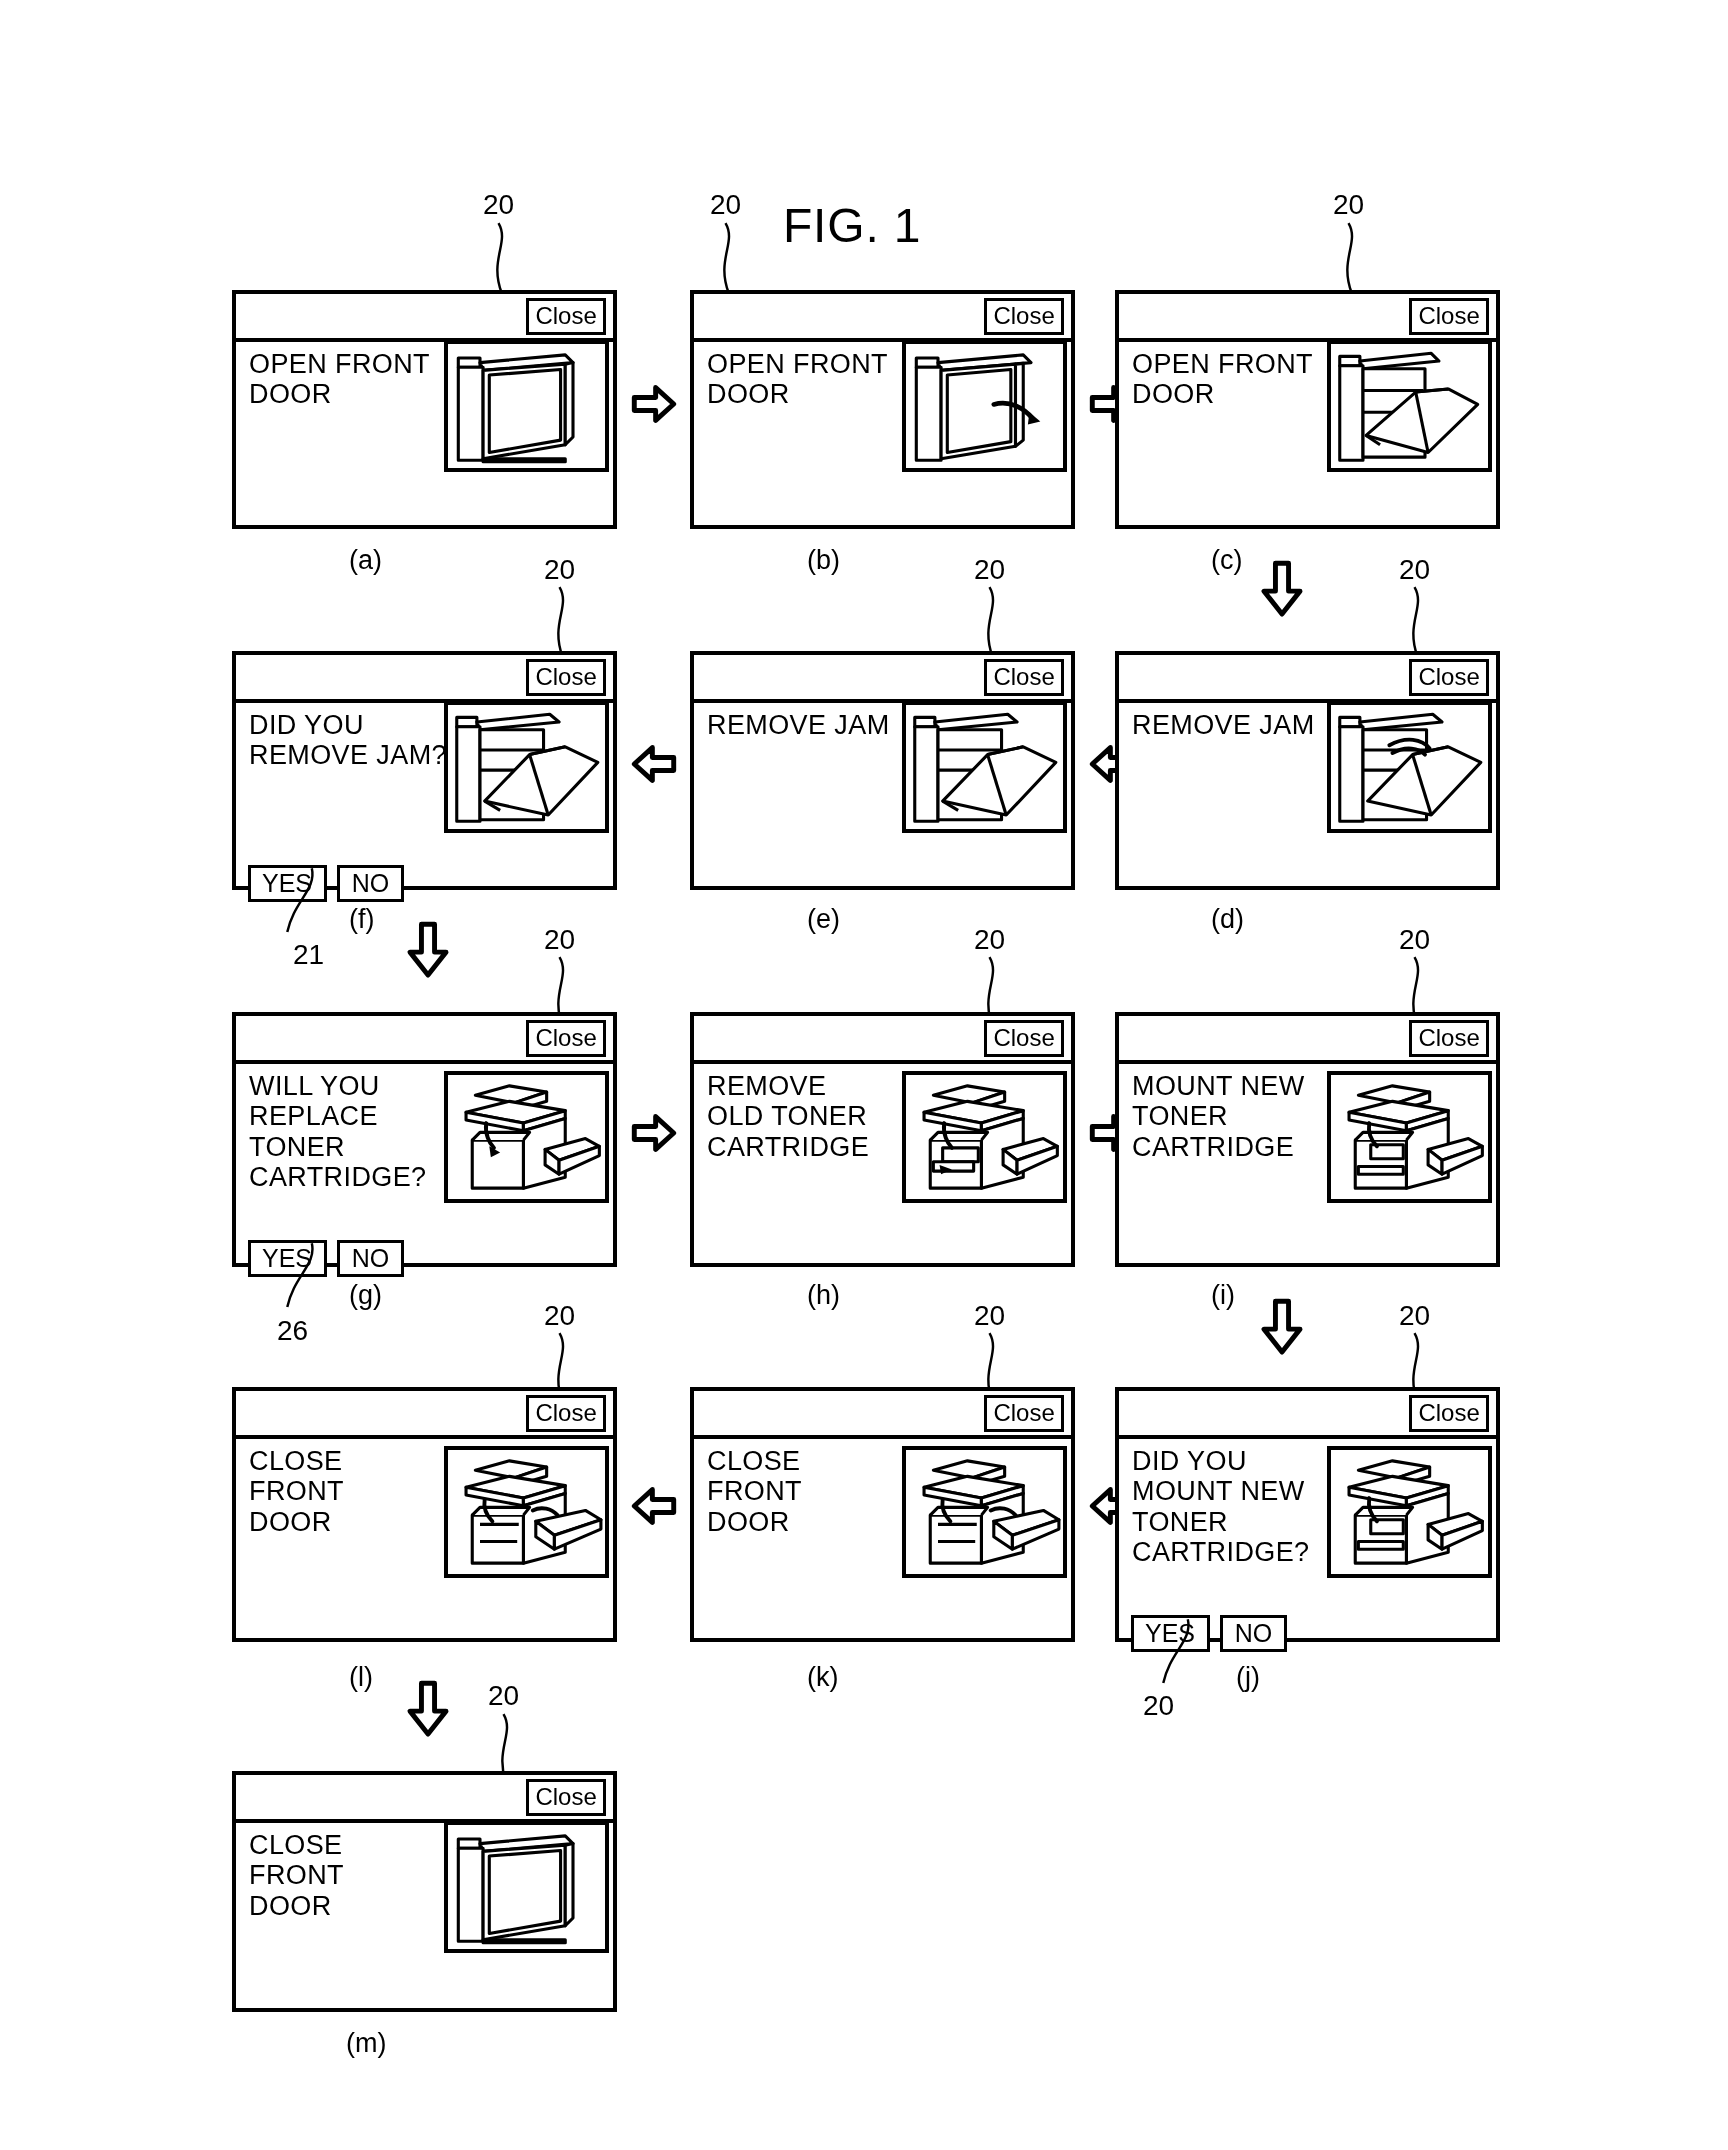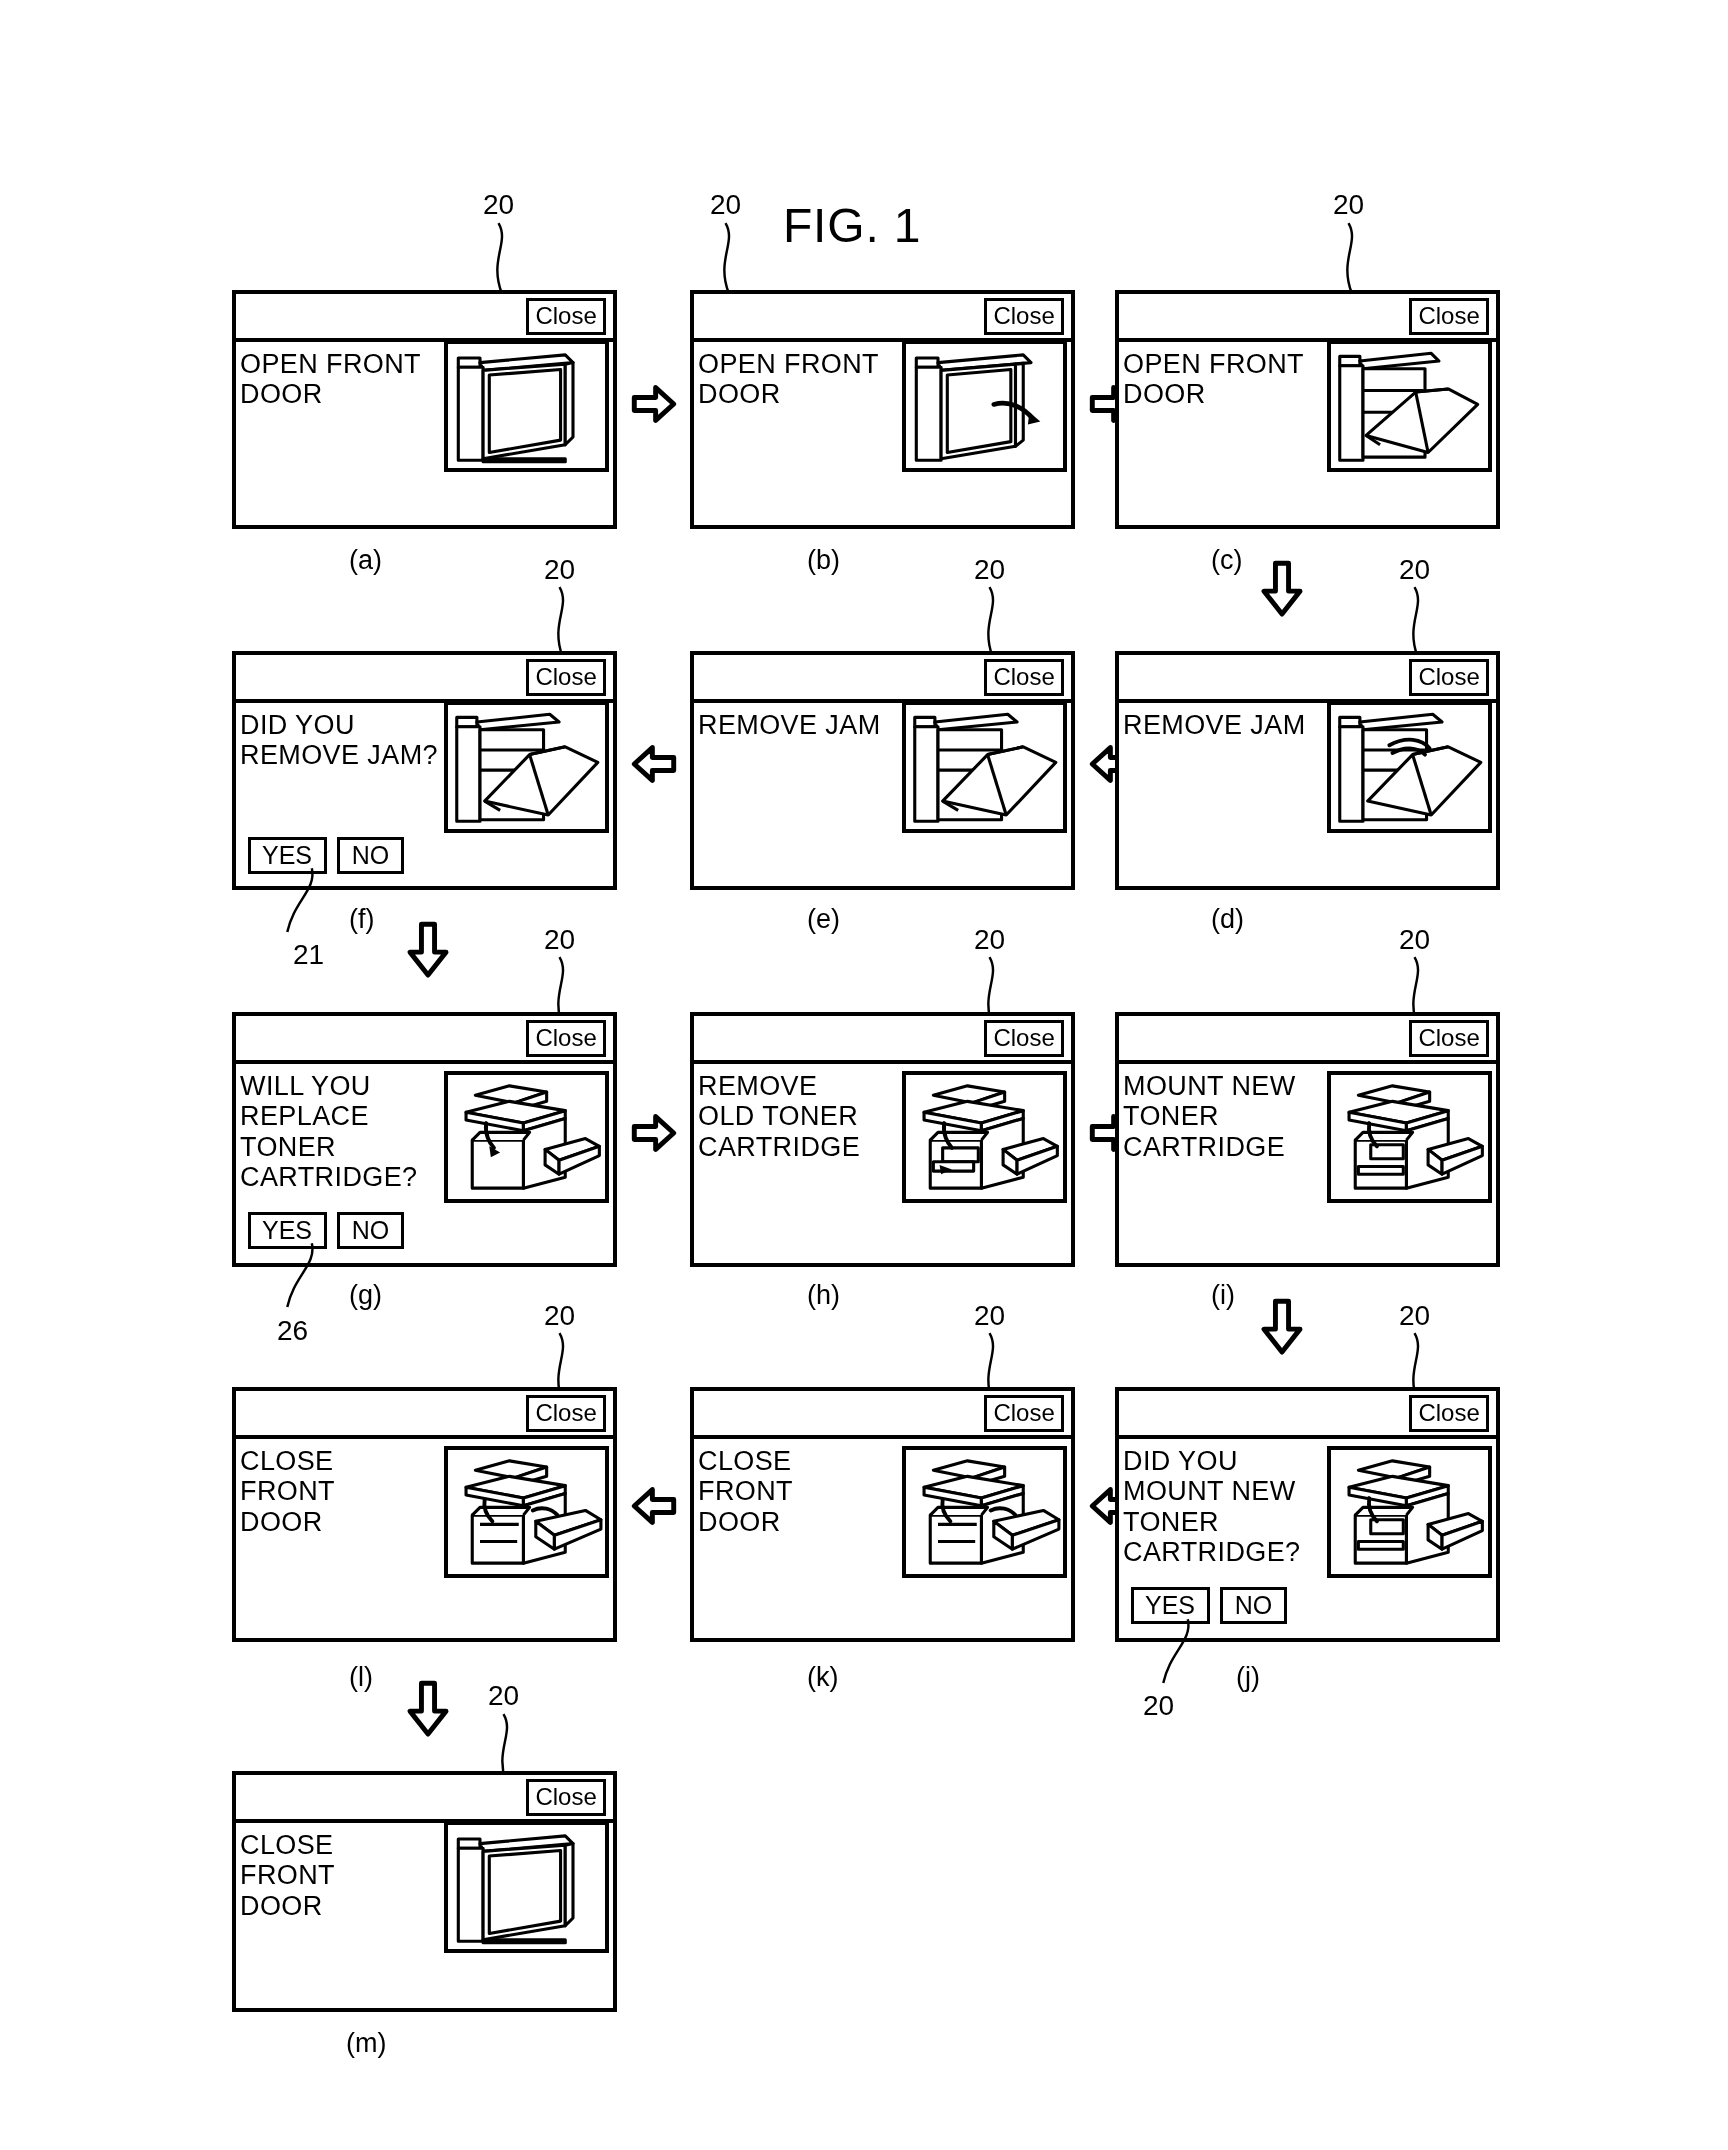--- a/index.html
+++ b/index.html
@@ -3,25 +3,25 @@
 <meta charset="utf-8">
 <style>
   html,body{margin:0;padding:0;background:#fff;}
   body{width:1728px;height:2151px;position:relative;font-family:"Liberation Sans",sans-serif;color:#000;overflow:hidden;}
   .fig-title{position:absolute;font-size:48px;font-weight:400;letter-spacing:0.8px;white-space:nowrap;}
   .panel{position:absolute;border:4.1px solid #000;background:#fff;box-sizing:border-box;}
   .panel-header{position:relative;height:48px;border-bottom:4.1px solid #000;box-sizing:border-box;}
   .close-btn{position:absolute;right:6.6px;top:4.1px;border:3.3px solid #000;background:#fff;
              font-size:24px;line-height:28px;padding:0.8px 6.6px 2.5px 6.6px;font-family:"Liberation Sans",sans-serif;box-sizing:border-box;}
   .panel-body{position:relative;height:calc(100% - 48px);}
-  .msg{position:absolute;left:4px;top:6.6px;font-size:27px;line-height:30.5px;letter-spacing:0.4px;white-space:pre-line;}
+  .msg{position:absolute;left:13px;top:6.6px;font-size:27px;line-height:30.5px;letter-spacing:0.4px;white-space:pre-line;}
   .illus{position:absolute;border:4.1px solid #000;box-sizing:border-box;background:#fff;}
   .illus svg{display:block;width:100%;height:100%;}
   .yesno{position:absolute;display:flex;gap:10.7px;}
-  .ynbtn{border:3.3px solid #000;background:#fff;font-size:25px;line-height:26px;padding:1.6px 11.5px 3.3px 11.5px;box-sizing:border-box;text-align:center;}
+  .ynbtn{border:3.3px solid #000;background:#fff;font-size:25px;line-height:26px;padding:1.6px 11.5px 3.3px 11.5px;box-sizing:border-box;text-align:center;margin-top:28px;}
   .caption{position:absolute;font-size:27px;white-space:nowrap;}
   .ref{position:absolute;font-size:28px;white-space:nowrap;}
   .leader{position:absolute;pointer-events:none;}
   .arrow{position:absolute;}
   .arrow svg{display:block;}
 </style>
 </head>
 <body>
 
 <div class="fig-title" style="left:783px;top:198px;">FIG. 1</div>

